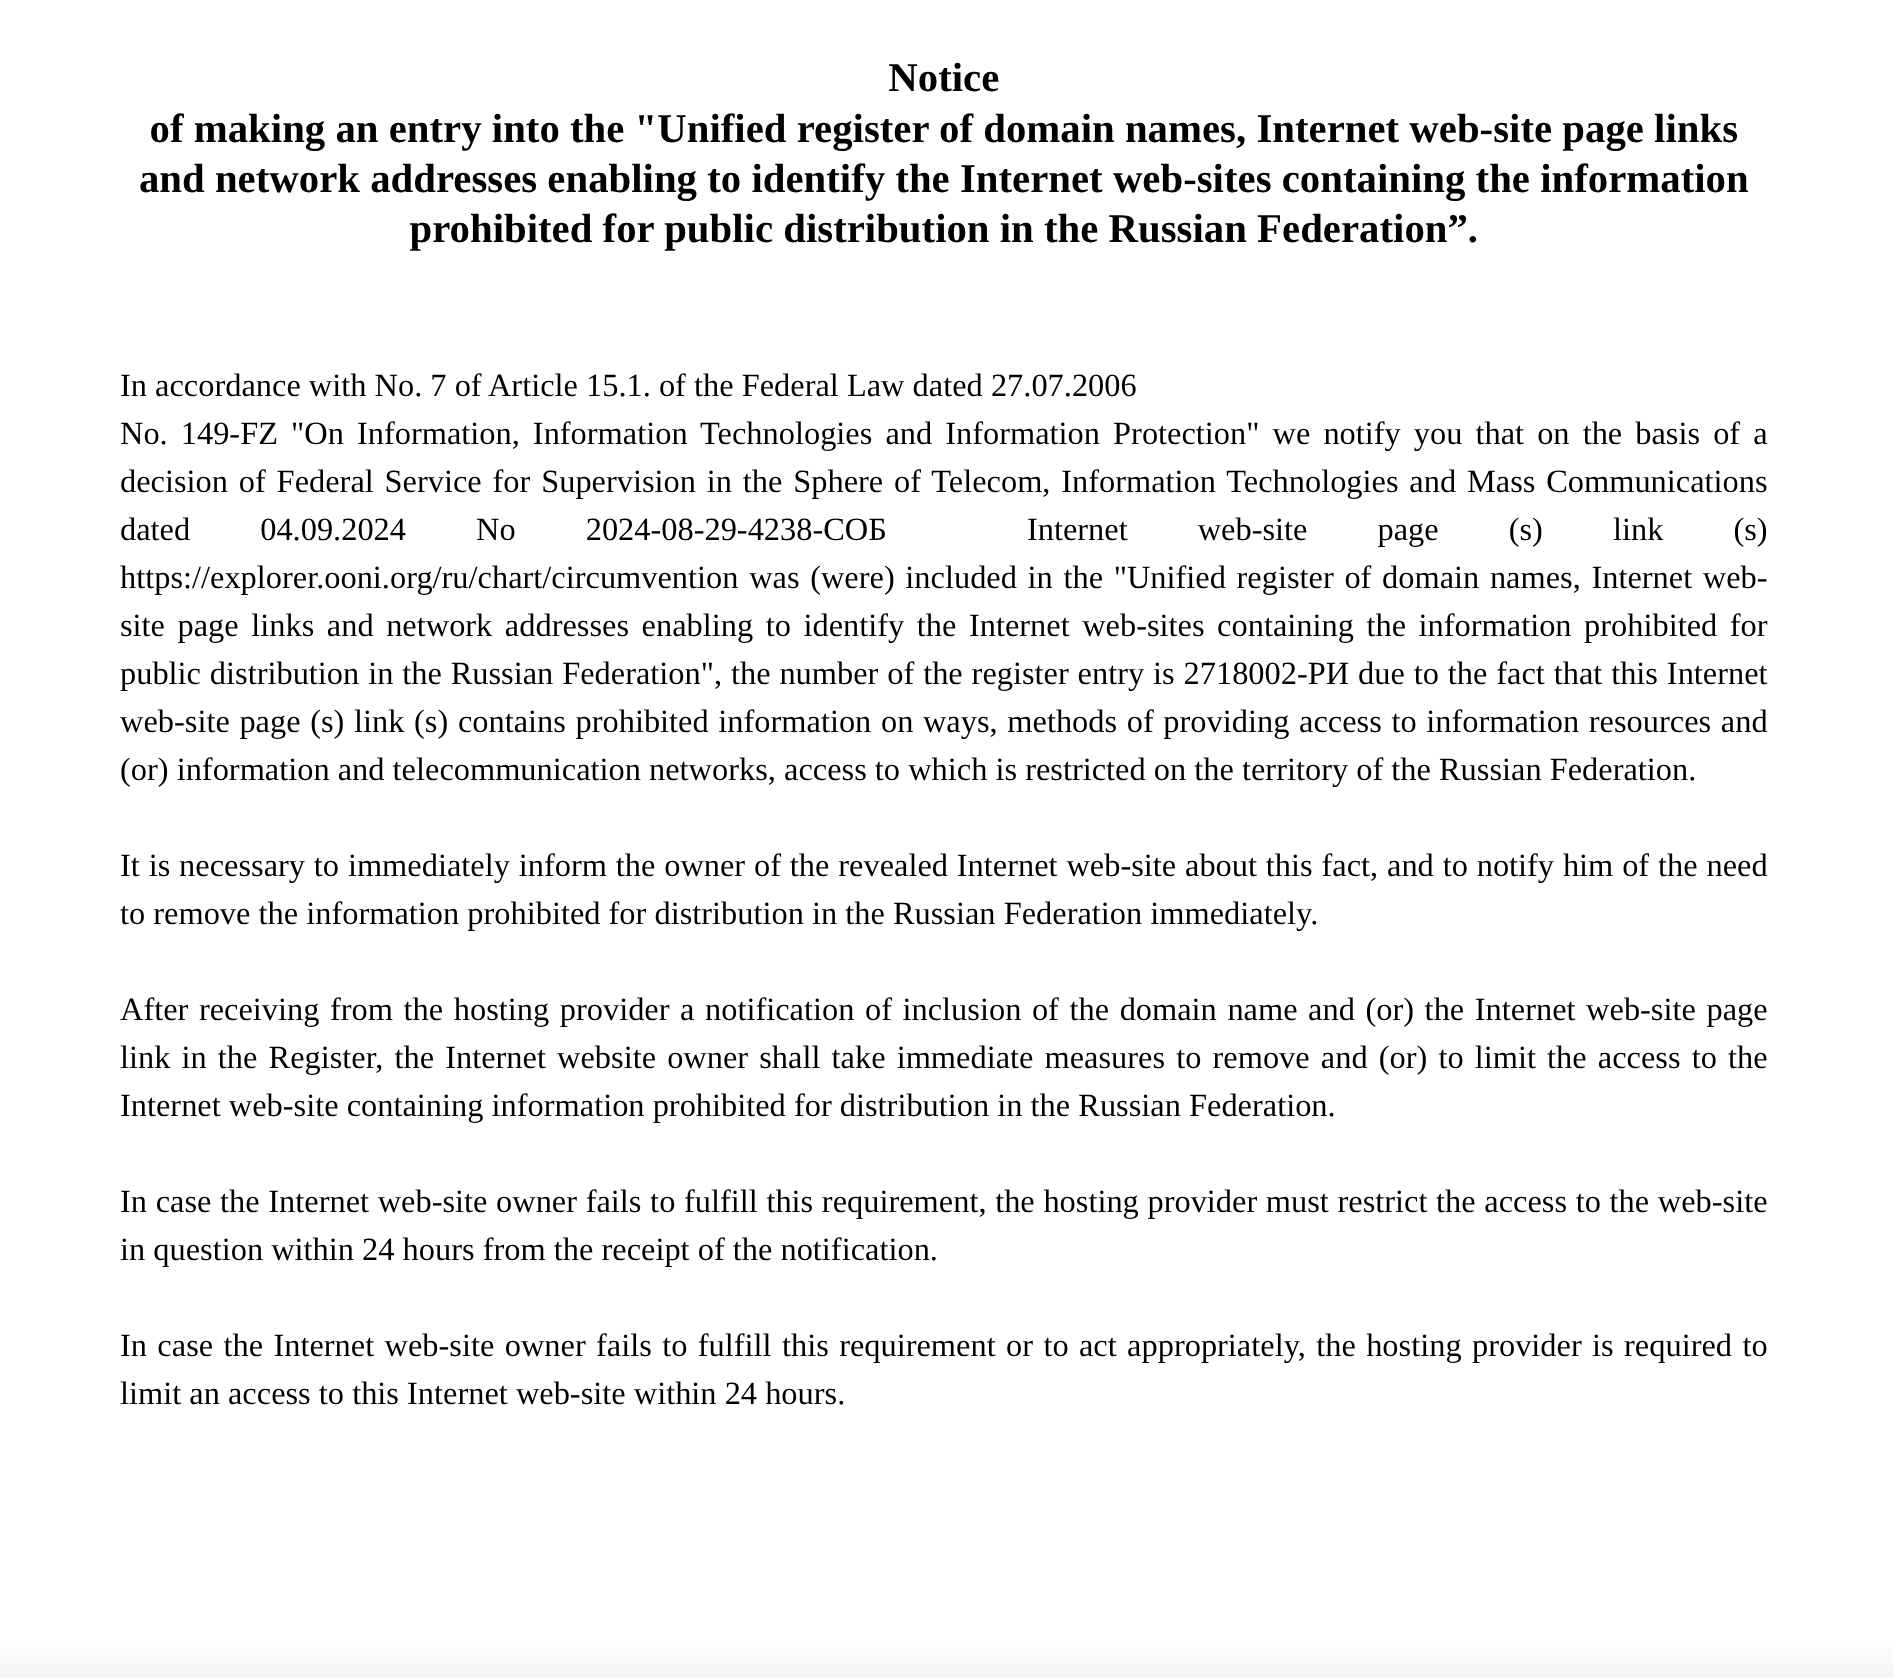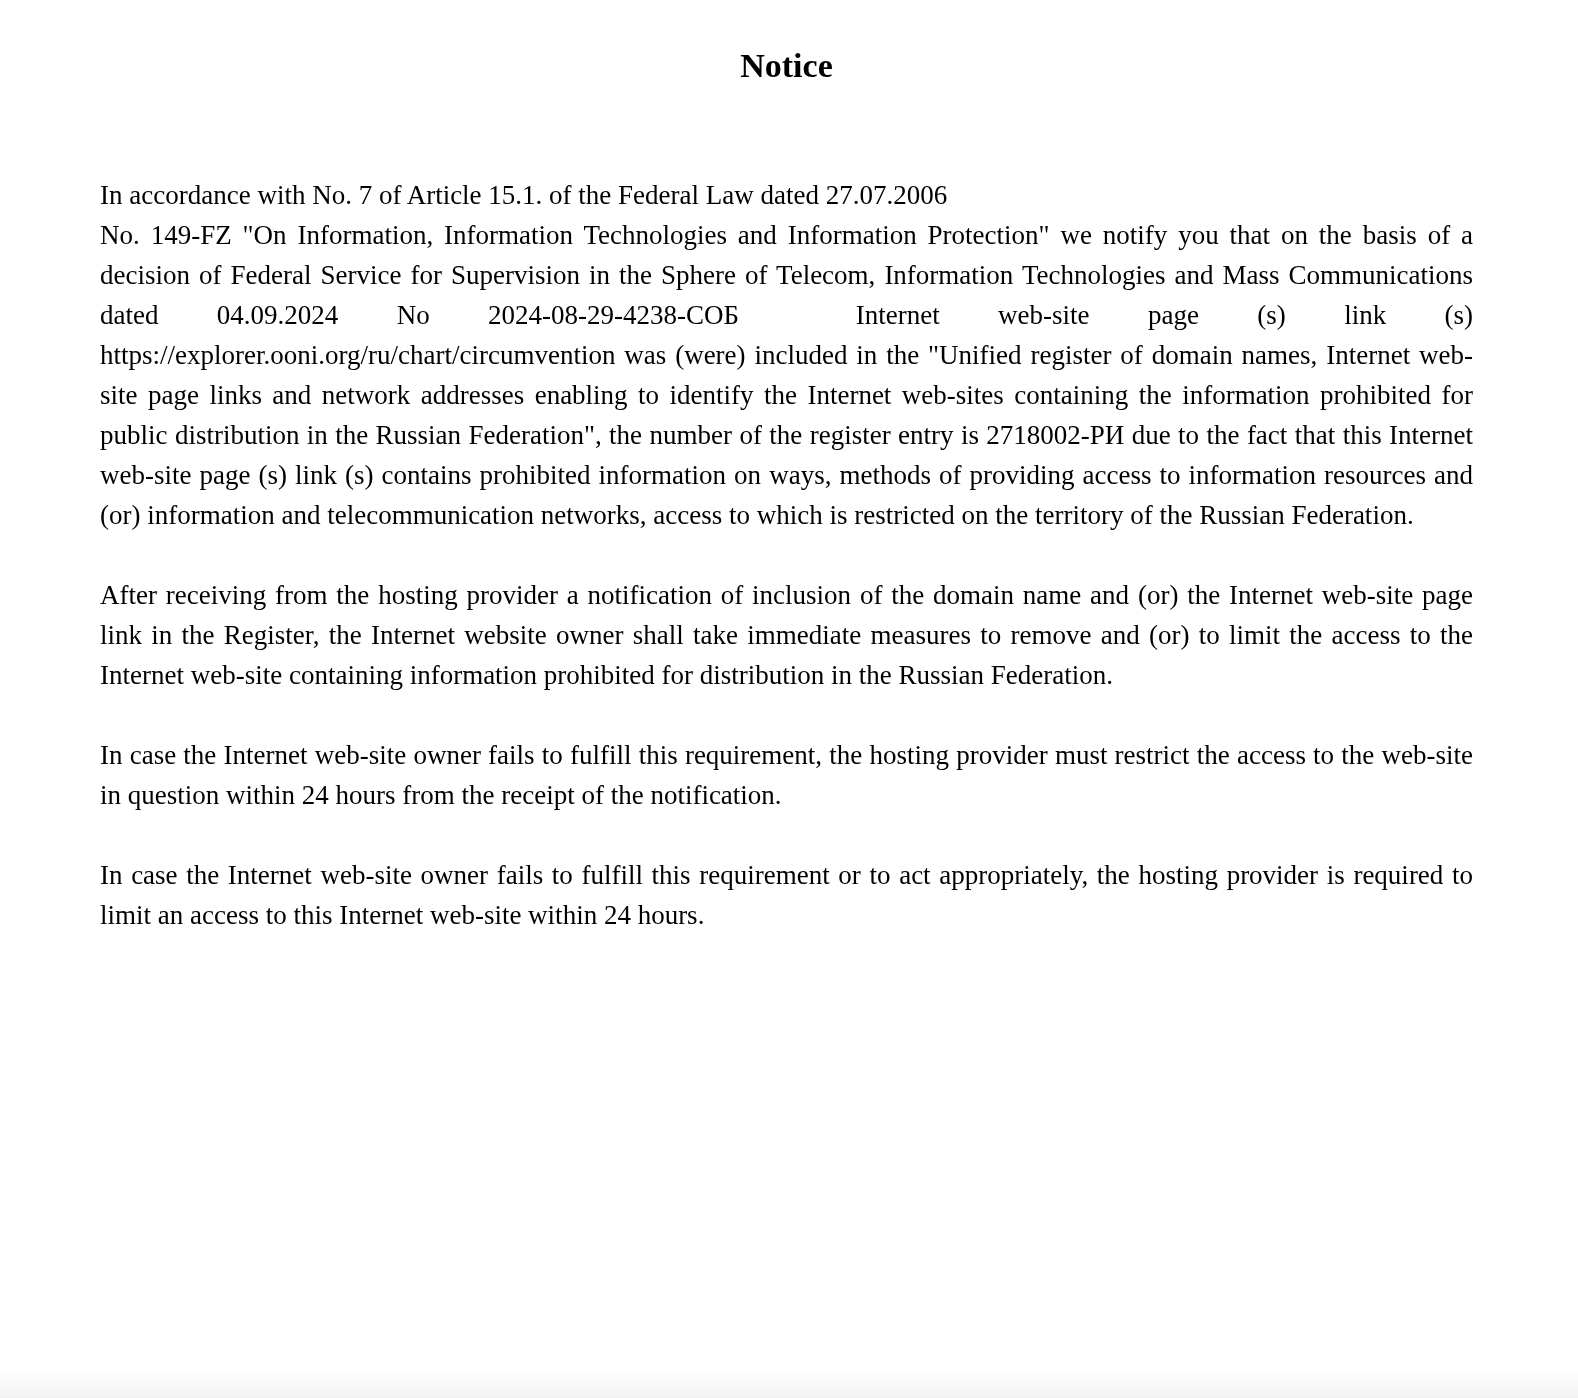--- a/index.html
+++ b/index.html
@@ -57,25 +57,27 @@
     pointer-events: none;
   }
 </style>
 </head>
 <body>
 
 <div class="page">
 
   <div class="doc-header">
     <div class="doc-title">Notice</div>
+    <div class="doc-subtitle">of making an entry into the "Unified register of domain names, Internet web-site page links and network addresses enabling to identify the Internet web-sites containing the information prohibited for public distribution in the Russian Federation”.</div>
   </div>
 
   <div class="doc-body">
     <p class="para">In accordance with No. 7 of Article 15.1. of the Federal Law dated 27.07.2006
 No. 149-FZ "On Information, Information Technologies and Information Protection" we notify you that on the basis of a decision of Federal Service for Supervision in the Sphere of Telecom, Information Technologies and Mass Communications dated 04.09.2024 No 2024-08-29-4238-СОБ  Internet web-site page (s) link (s) https://explorer.ooni.org/ru/chart/circumvention was (were) included in the "Unified register of domain names, Internet web-site page links and network addresses enabling to identify the Internet web-sites containing the information prohibited for public distribution in the Russian Federation", the number of the register entry is 2718002-РИ due to the fact that this Internet web-site page (s) link (s) contains prohibited information on ways, methods of providing access to information resources and (or) information and telecommunication networks, access to which is restricted on the territory of the Russian Federation.</p>
+    <p class="para">It is necessary to immediately inform the owner of the revealed Internet web-site about this fact, and to notify him of the need to remove the information prohibited for distribution in the Russian Federation immediately.</p>
     <p class="para">After receiving from the hosting provider a notification of inclusion of the domain name and (or) the Internet web-site page link in the Register, the Internet website owner shall take immediate measures to remove and (or) to limit the access to the Internet web-site containing information prohibited for distribution in the Russian Federation.</p>
     <p class="para">In case the Internet web-site owner fails to fulfill this requirement, the hosting provider must restrict the access to the web-site in question within 24 hours from the receipt of the notification.</p>
     <p class="para">In case the Internet web-site owner fails to fulfill this requirement or to act appropriately, the hosting provider is required to limit an access to this Internet web-site within 24 hours.</p>
   </div>
 
   <div class="bottom-fade"></div>
 
 </div>
 
 </body></html>

